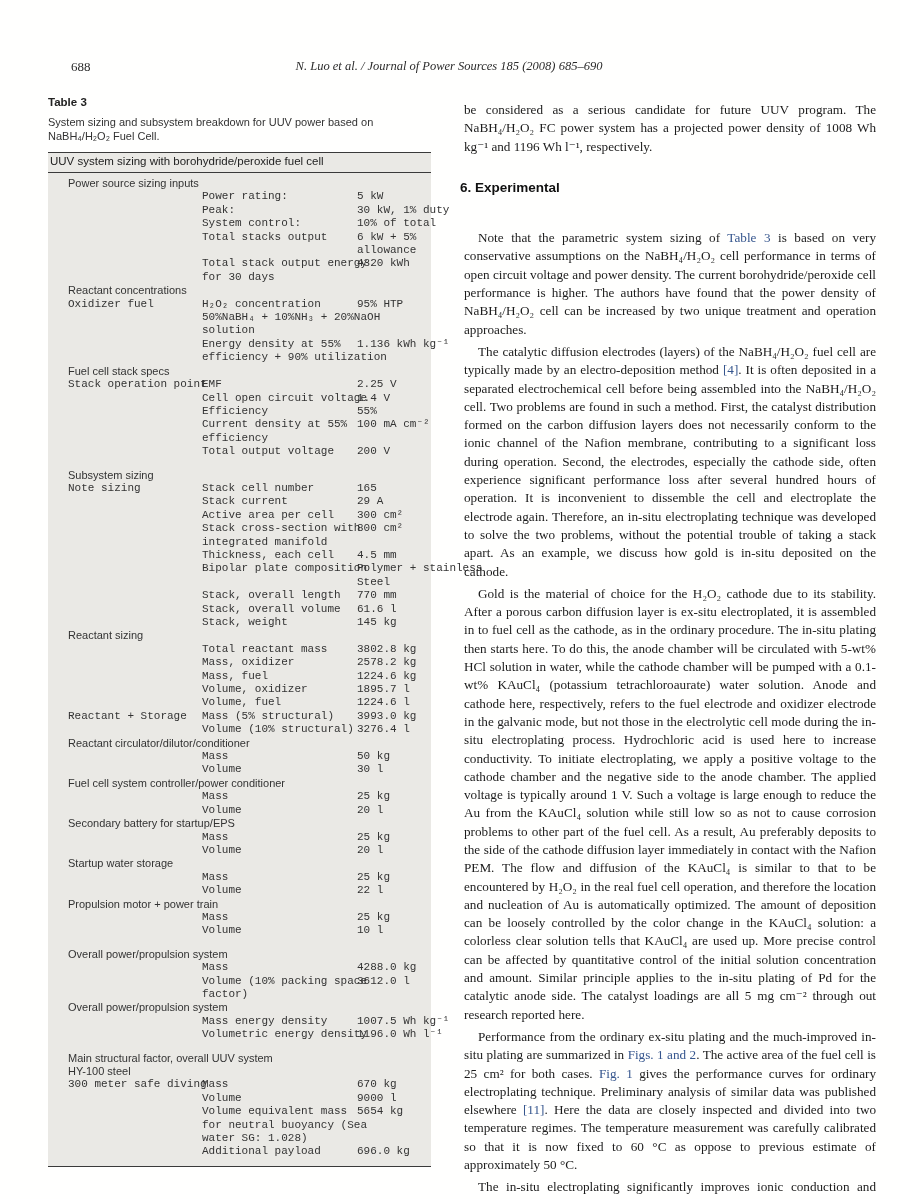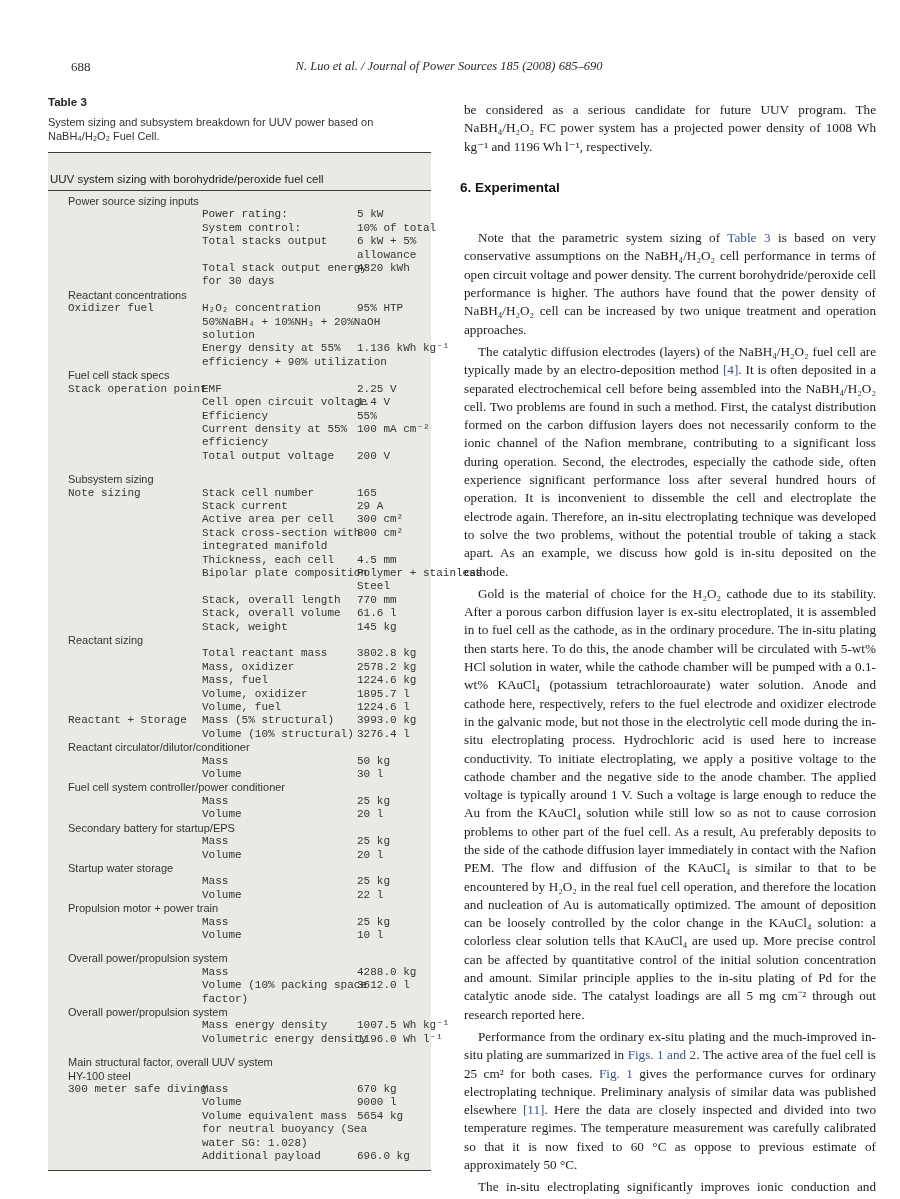--- a/index.html
+++ b/index.html
@@ -31,41 +31,41 @@
   }
   .tbl-label{font-size:11.5px;font-weight:bold;color:#222;margin:0 0 3px;}
   .tbl-caption{font-size:11px;line-height:13.5px;color:#333;margin:8px 0 9px;}
   .tbl{
     background:#eae9e5;
     border-top:1.5px solid #3a3a3a;
     border-bottom:1.5px solid #3a3a3a;
   }
   .tbl-header{
     font-size:11.5px;color:#222;
-    padding:20px 2px 5px;
+    padding:2px 2px 5px;
     border-bottom:1.5px solid #3a3a3a;
   }
   .tbl-body{
     padding:4px 2px 7px;
     font-size:11px;line-height:13.4px;color:#333;margin-left:18px;
   }
   .tbl-section.gap{margin-top:10px;}
   .tbl-title{white-space:pre;}
   .tbl-row{display:grid;grid-template-columns:134px 155px 94px;font-family:Liberation Mono, monospace;}
   .cell-label{white-space:pre;}
   .cell-param,.cell-value{white-space:pre;}
 
   
   .right-col{
     position:absolute;left:460px;top:97px;width:420px;
     font-size:13.2px;line-height:18.3px;
     text-align:justify;color:#1b1b1b;
   }
   .right-col p{margin:4px;}
-  .right-col p.indent{text-indent:14px;font-family:Liberation Serif, serif;}
+  .right-col p.indent{text-indent:14px;}
   .section-heading{
     font-family:"Liberation Sans","DejaVu Sans",sans-serif;
     font-weight:bold;font-size:13.5px;
     margin:23px 0 32px;text-align:left;color:#111;
   }
   .xref{color:#35558d;}
 </style>
 </head>
 <body>
 
@@ -79,20 +79,25 @@
     <div class="tbl-caption">System sizing and subsystem breakdown for UUV power based on NaBH₄/H₂O₂ Fuel Cell.</div>
     <div class="tbl">
       <div class="tbl-header">UUV system sizing with borohydride/peroxide fuel cell</div>
       <div class="tbl-body">
           <div class="tbl-section">
             <div class="tbl-title">Power source sizing inputs</div>
             <div class="tbl-row">
               <div class="cell-label"></div>
               <div class="cell-param">Power rating:</div>
               <div class="cell-value">5 kW</div>
+            </div>
+            <div class="tbl-row">
+              <div class="cell-label"></div>
+              <div class="cell-param">Peak:</div>
+              <div class="cell-value">30 kW, 1% duty</div>
             </div>
             <div class="tbl-row">
               <div class="cell-label"></div>
               <div class="cell-param">System control:</div>
               <div class="cell-value">10% of total</div>
             </div>
             <div class="tbl-row">
               <div class="cell-label"></div>
               <div class="cell-param">Total stacks output</div>
               <div class="cell-value">6 kW + 5%

